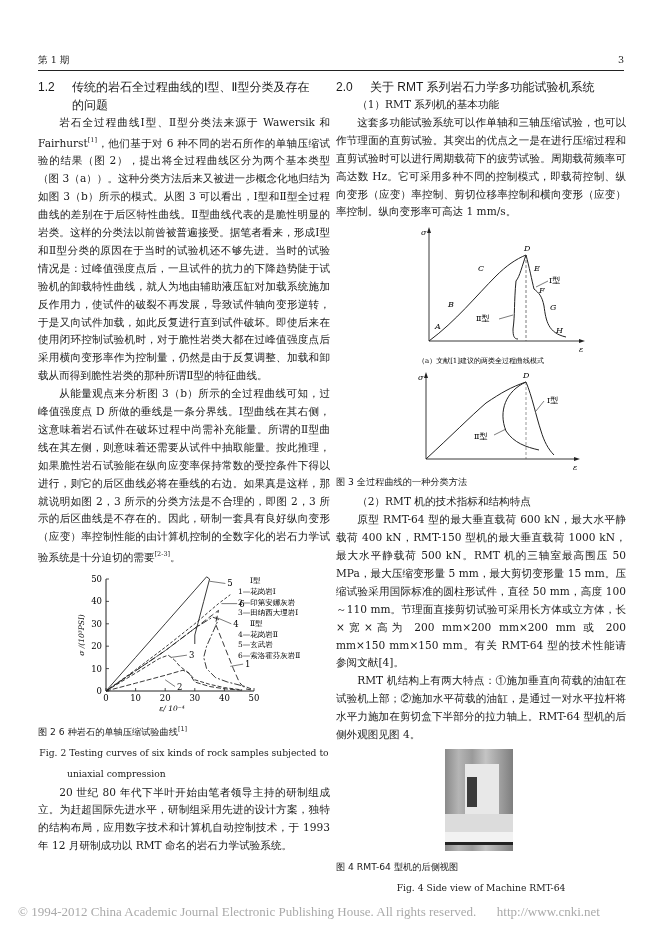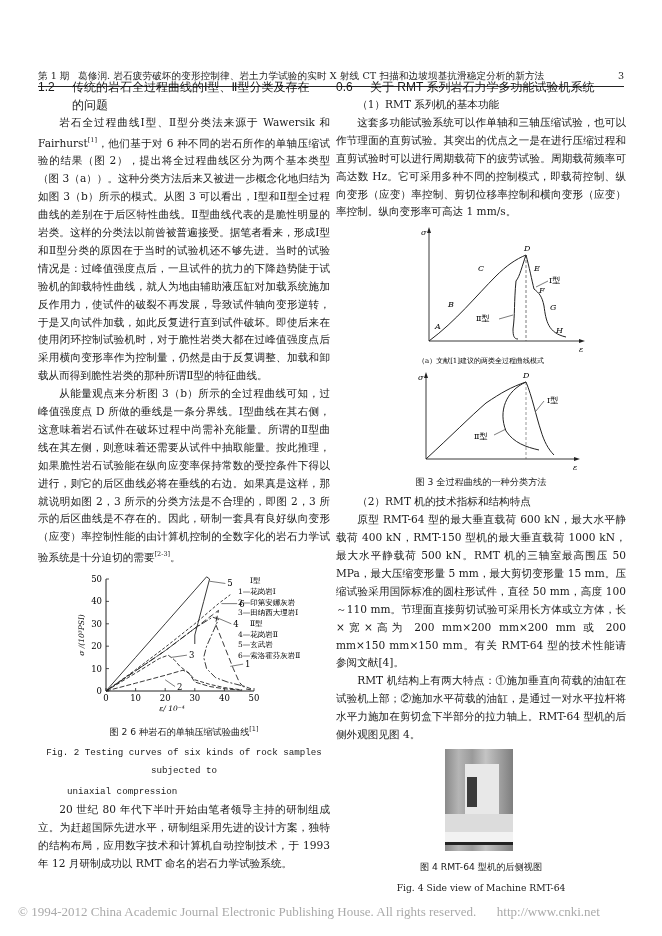--- a/index.html
+++ b/index.html
@@ -1,45 +1,44 @@
 <!DOCTYPE html>
 <html><head>
 <meta charset="utf-8">
 <style>
   html, body { margin:0; padding:0; background:#fff; }
   body { width:662px; height:936px; position:relative; overflow:hidden;
          font-family:"DejaVu Serif", serif; color:#1a1a1a; }
-  .hdr { position:absolute; left:38px; top:68px; width:586px; height:18px;
+  .hdr { position:absolute; left:38px; top:52px; width:586px; height:18px;
          border-bottom:1px solid #222; font-size:9.6px; white-space:nowrap; }
   .hdr .issue { position:absolute; left:0; top:2px; }
   .hdr .title { position:absolute; left:40px; top:2px; letter-spacing:0.1px; }
   .hdr .pg { position:absolute; right:0; top:2px; }
   .col { position:absolute; font-size:10.6px; line-height:17.9px; }
   .col p { margin:0; text-align:justify; text-align-last:left; }
   .ind { text-indent:2em; }
   .h2 { font-family:Liberation Sans, sans-serif; font-size:12px; line-height:18px; margin:0; }
   .h2 .num { display:inline-block; width:34px; }
   .h3 { margin:0; padding-left:2em; }
   .left { left:38px; top:78px; width:292px; }
   .right { left:336px; top:78px; width:290px; }
   .fig { position:relative; }
-  .cap-zh { font-family:"DejaVu Sans", sans-serif; font-size:9.2px; text-align:center; }
+  .cap-zh { font-family:"DejaVu Sans", sans-serif; font-size:9.2px; }
   .cap-en { font-size:9.2px; text-align:center; }
   .sub-cap { font-family:"DejaVu Sans", sans-serif; font-size:7.2px; text-align:center; }
   svg text { font-family:"DejaVu Serif", serif; }
   .footer { position:absolute; left:18px; top:904px; font-size:13px; color:#aaa; white-space:nowrap;
             font-family:"Liberation Serif", serif; }
   sup { font-size:6.5px; }
 </style>
 </head>
 <body>
 
 <div class="hdr">
   <span class="issue">第 1 期</span>
-  <span class="title">葛修润. 岩石疲劳破坏的变形控制律、岩土力学试验的实时 X 射线 CT 扫描和边坡坝基抗滑稳定分析的新方法</span>
   <span class="pg">3</span>
 </div>
 
 <div class="col left">
   <div class="h2">
     <span class="num">1.2</span><span>传统的岩石全过程曲线的Ⅰ型、Ⅱ型分类及存在</span><br>
     <span style="padding-left:34px">的问题</span>
   </div>
   <p class="ind"><span>岩石全过程曲线Ⅰ型、Ⅱ型分类法来源于 Wawersik 和 Fairhurst</span><sup>[1]</sup><span>，他们基于对 6 种不同的岩石所作的单轴压缩试验的结果（图 2），提出将全过程曲线区分为两个基本类型（图 3（a））。这种分类方法后来又被进一步概念化地归结为如图 3（b）所示的模式。从图 3 可以看出，Ⅰ型和Ⅱ型全过程曲线的差别在于后区特性曲线。Ⅱ型曲线代表的是脆性明显的岩类。这样的分类法以前曾被普遍接受。据笔者看来，形成Ⅰ型和Ⅱ型分类的原因在于当时的试验机还不够先进。当时的试验情况是：过峰值强度点后，一旦试件的抗力的下降趋势陡于试验机的卸载特性曲线，就人为地由辅助液压缸对加载系统施加反作用力，使试件的破裂不再发展，导致试件轴向变形逆转，于是又向试件加载，如此反复进行直到试件破坏。即使后来在使用闭环控制试验机时，对于脆性岩类大都在过峰值强度点后采用横向变形率作为控制量，仍然是由于反复调整、加载和卸载从而得到脆性岩类的那种所谓Ⅱ型的特征曲线。</span></p>
   <p class="ind"><span>从能量观点来分析图 3（b）所示的全过程曲线可知，过峰值强度点 D 所做的垂线是一条分界线。Ⅰ型曲线在其右侧，这意味着岩石试件在破坏过程中尚需补充能量。所谓的Ⅱ型曲线在其左侧，则意味着还需要从试件中抽取能量。按此推理，如果脆性岩石试验能在纵向应变率保持常数的受控条件下得以进行，则它的后区曲线必将在垂线的右边。如果真是这样，那就说明如图 2，3 所示的分类方法是不合理的，即图 2，3 所示的后区曲线是不存在的。因此，研制一套具有良好纵向变形（应变）率控制性能的由计算机控制的全数字化的岩石力学试验系统是十分迫切的需要</span><sup>[2-3]</sup><span>。</span></p>
@@ -102,30 +101,30 @@
           <text x="200" y="35.5" font-size="7.5">2—印第安娜灰岩</text>
           <text x="200" y="46" font-size="7.5">3—田纳西大理岩Ⅰ</text>
           <text x="212" y="56.5" font-size="7.5">Ⅱ型</text>
           <text x="200" y="67.5" font-size="7.5">4—花岗岩Ⅱ</text>
           <text x="200" y="78" font-size="7.5">5—玄武岩</text>
           <text x="200" y="88.5" font-size="7.5">6—索洛霍芬灰岩Ⅱ</text>
         </g>
     </svg>
   </div>
   <div class="cap-zh" style="margin-top:2px;"><span>图 2  6 种岩石的单轴压缩试验曲线</span><sup>[1]</sup></div>
-  <div class="cap-en" style="margin-top:3px;font-family:Liberation Mono, monospace;">
+  <div class="cap-en" style="margin-top:3px;">
     <div>Fig. 2 Testing curves of six kinds of rock samples subjected to</div>
     <div style="text-align:left; padding-left:29px; margin-top:3px;">uniaxial compression</div>
   </div>
   <p class="ind" style="margin-top:1px;">20 世纪 80 年代下半叶开始由笔者领导主持的研制组成立。为赶超国际先进水平，研制组采用先进的设计方案，独特的结构布局，应用数字技术和计算机自动控制技术，于 1993 年 12 月研制成功以 RMT 命名的岩石力学试验系统。</p>
 </div>
 
 <div class="col right">
   <div class="h2">
-    <span class="num">0.6</span><span>关于 RMT 系列岩石力学多功能试验机系统</span>
+    <span class="num">2.0</span><span>关于 RMT 系列岩石力学多功能试验机系统</span>
   </div>
   <p class="h3">（1）RMT 系列机的基本功能</p>
   <p class="ind">这套多功能试验系统可以作单轴和三轴压缩试验，也可以作节理面的直剪试验。其突出的优点之一是在进行压缩过程和直剪试验时可以进行周期载荷下的疲劳试验。周期载荷频率可高达数 Hz。它可采用多种不同的控制模式，即载荷控制、纵向变形（应变）率控制、剪切位移率控制和横向变形（应变）率控制。纵向变形率可高达 1 mm/s。</p>
 
   <div class="fig" style="height:250px;">
     <svg id="fig3" width="290" height="250">
 
       <g>
         <line x1="93" y1="10" x2="93" y2="120" stroke="#222" stroke-width="0.9"></line>
         <polygon points="93,6 91,12 95,12" fill="#222"></polygon>

